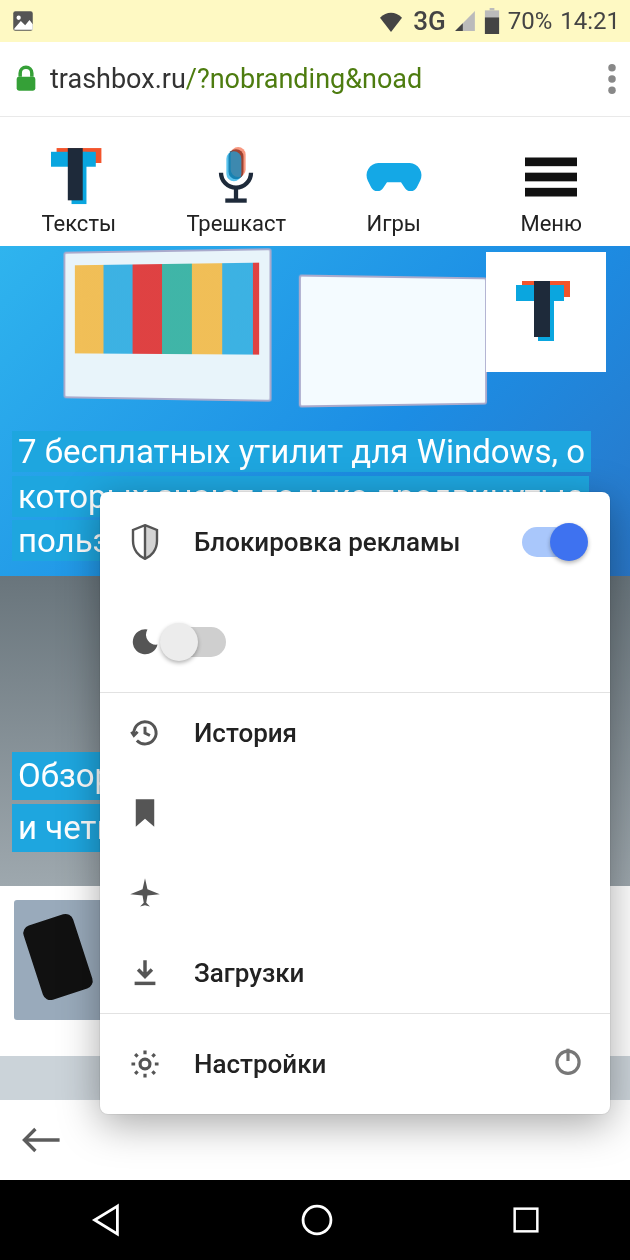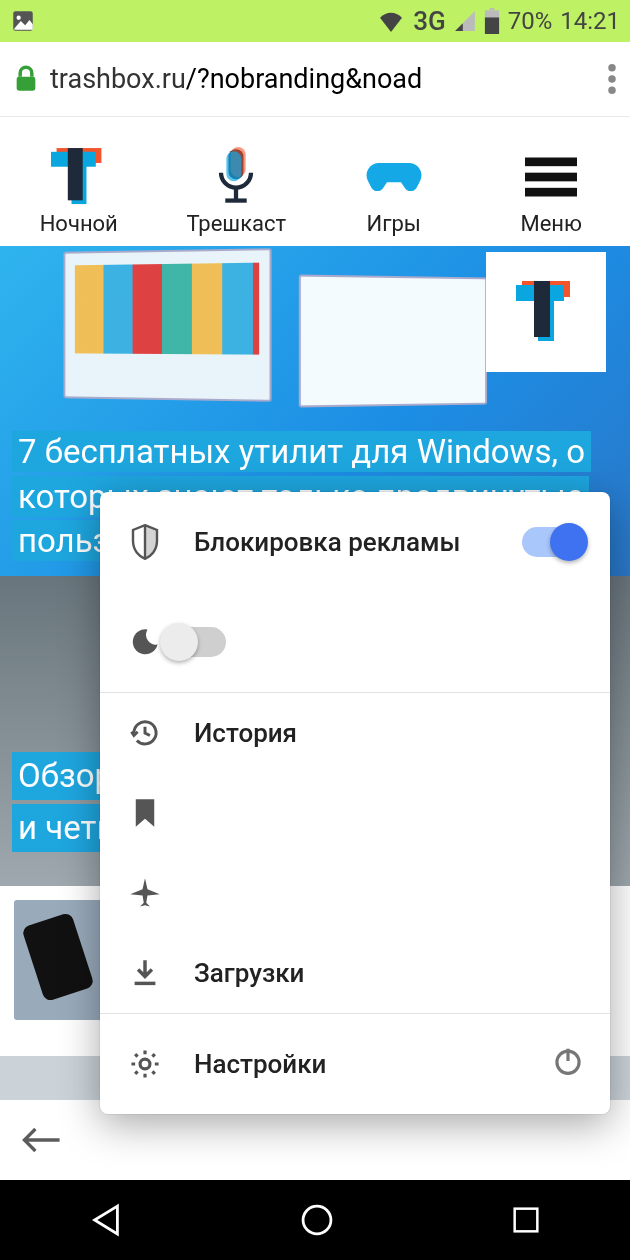--- a/index.html
+++ b/index.html
@@ -7,21 +7,21 @@
     width: 630px;
     height: 1260px;
     font-family: Roboto, Arial, sans-serif;
     background: #fff;
     position: relative;
     overflow: hidden;
   }
   
   .status-bar {
     height: 42px;
-    background: #bef264;
+    background: #fef9c3;
     display: flex;
     align-items: center;
     padding: 0 10px;
     color: #555;
     font-size: 24px;
   }
   .status-left { display: flex; align-items: center; gap: 8px; }
   .status-right { margin-left: auto; display: flex; align-items: center; gap: 8px; }
   .status-time { font-weight: 400; color:#444; }
   .picture-icon { width: 26px; height: 26px; }
@@ -29,21 +29,21 @@
   
   .url-bar {
     height: 74px;
     display: flex;
     align-items: center;
     padding: 0 14px;
     background: #fff;
   }
   .lock-icon { color: #2e7d32; margin-right: 12px; }
   .url-text { font-size: 27px; color: #333; }
-  .url-text .gray { color: #000000; }
+  .url-text .gray { color: #4d7c0f; }
   .kebab { margin-left: auto; color: #7a7a7a; }
 
   
   .nav-row {
     display: flex;
     justify-content: space-around;
     align-items: flex-end;
     height: 130px;
     background: #fff;
     border-top: 1px solid #e9e9e9;
@@ -199,21 +199,21 @@
 <div class="nav-row">
   <div class="nav-item">
     <div class="ic">
       <svg class="t-logo" viewBox="0 0 60 70">
           <rect x="6" y="4" width="48" height="16" fill="#f3542b"></rect>
           <rect x="0" y="8" width="48" height="16" fill="#0aa6df"></rect>
           <rect x="22" y="8" width="16" height="56" fill="#0aa6df"></rect>
           <rect x="18" y="4" width="16" height="56" fill="#1e2a3a"></rect>
         </svg>
     </div>
-    <span>Ночной</span>
+    <span>Тексты</span>
   </div>
   <div class="nav-item">
     <div class="ic">
       <svg width="44" height="60" viewBox="0 0 40 56">
           <rect x="13" y="2" width="14" height="28" rx="7" fill="#1e2a3a"></rect>
           <rect x="15" y="0" width="14" height="28" rx="7" fill="#f3542b" opacity=".6"></rect>
           <rect x="11" y="4" width="14" height="28" rx="7" fill="#14a8e6" opacity=".7"></rect>
           <path d="M6 24 a14 14 0 0 0 28 0" stroke="#1e2a3a" stroke-width="4" fill="none"></path>
           <line x1="20" y1="38" x2="20" y2="50" stroke="#1e2a3a" stroke-width="4"></line>
           <line x1="10" y1="50" x2="30" y2="50" stroke="#1e2a3a" stroke-width="4"></line>

